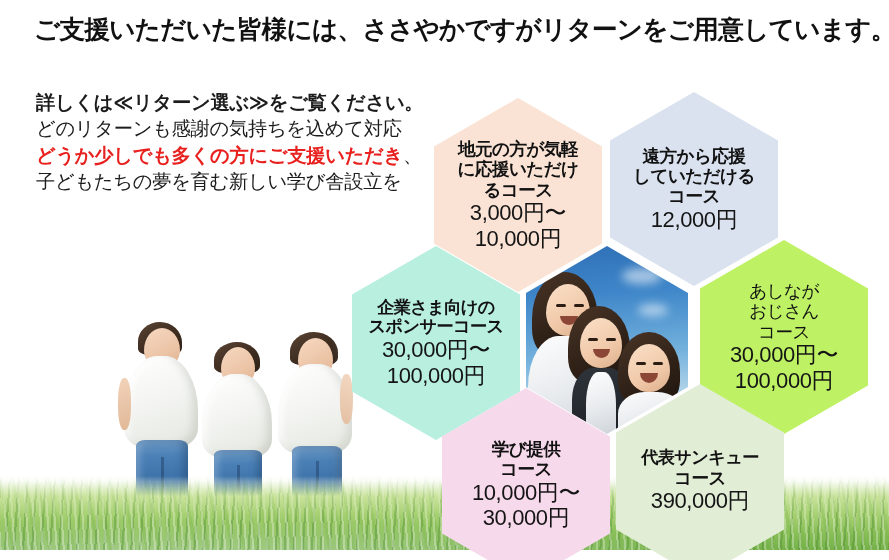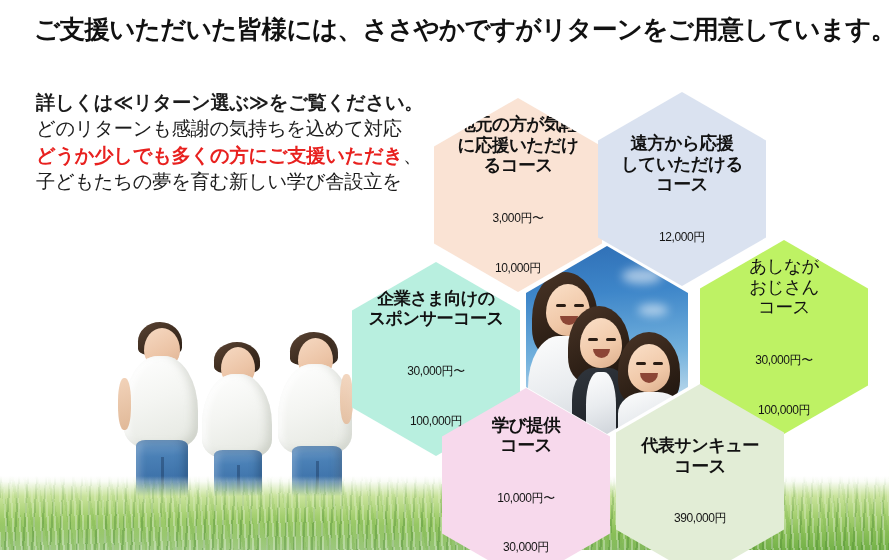--- a/index.html
+++ b/index.html
@@ -90,21 +90,21 @@
   
   .comb{position:absolute;left:352px;top:98px;width:537px;height:420px;z-index:5;}
   .hex{
     position:absolute;width:168px;height:194px;
     clip-path:polygon(50% 0%,100% 25%,100% 75%,50% 100%,0% 75%,0% 25%);
     display:flex;flex-direction:column;align-items:center;justify-content:center;
     text-align:center;line-height:1.16;
   }
   .hex .t{font-size:17.6px;font-weight:bold;letter-spacing:-0.6px;color:#121212;white-space:nowrap;}
   .hex .t.light{font-weight:normal;}
-  .hex .p{font-size:12px;font-weight:normal;letter-spacing:-0.4px;color:#151515;white-space:nowrap;margin-top:36px;}
+  .hex .p{font-size:22px;font-weight:normal;letter-spacing:-0.4px;color:#151515;white-space:nowrap;}
   .hex .p:first-of-type{margin-top:1px;}
 
   .hex-photo{
     position:absolute;width:162px;height:188px;
     clip-path:polygon(50% 0%,100% 25%,100% 75%,50% 100%,0% 75%,0% 25%);
     overflow:hidden;
     background:linear-gradient(176deg,#2f6fb6 0%,#3e86c9 26%,#74b2dd 58%,#bcd9ec 82%,#e7f1f8 100%);
   }
   .hex-photo .cloud{
     position:absolute;border-radius:50%;background:rgba(255,255,255,.55);filter:blur(5px);
@@ -177,28 +177,28 @@
   <div class="comb">
 
     <div class="hex shadow" style="left:82px;top:0px;background:#FAE3D4;">
       <div class="t">地元の方が気軽</div>
       <div class="t">に応援いただけ</div>
       <div class="t">るコース</div>
       <div class="p">3,000円〜</div>
       <div class="p">10,000円</div>
     </div>
 
-    <div class="hex shadow" style="left:246px;top:-6px;background:#DAE2F0;">
+    <div class="hex shadow" style="left:258px;top:-6px;background:#DAE2F0;">
       <div class="t">遠方から応援</div>
       <div class="t">していただける</div>
       <div class="t">コース</div>
       <div class="p">12,000円</div>
     </div>
 
-    <div class="hex shadow" style="left:0px;top:164px;background:#B8EFDF;">
+    <div class="hex shadow" style="left:0px;top:148px;background:#B8EFDF;">
       <div class="t" style="font-size:17.2px;">企業さま向けの</div>
       <div class="t" style="font-size:17.2px;">スポンサーコース</div>
       <div class="p">30,000円〜</div>
       <div class="p">100,000円</div>
     </div>
 
     <div class="hex-photo shadow" style="left:174px;top:148px;">
       <div class="cloud" style="left:96px;top:22px;width:40px;height:16px;"></div>
       <div class="cloud" style="left:112px;top:58px;width:30px;height:12px;"></div>
 

